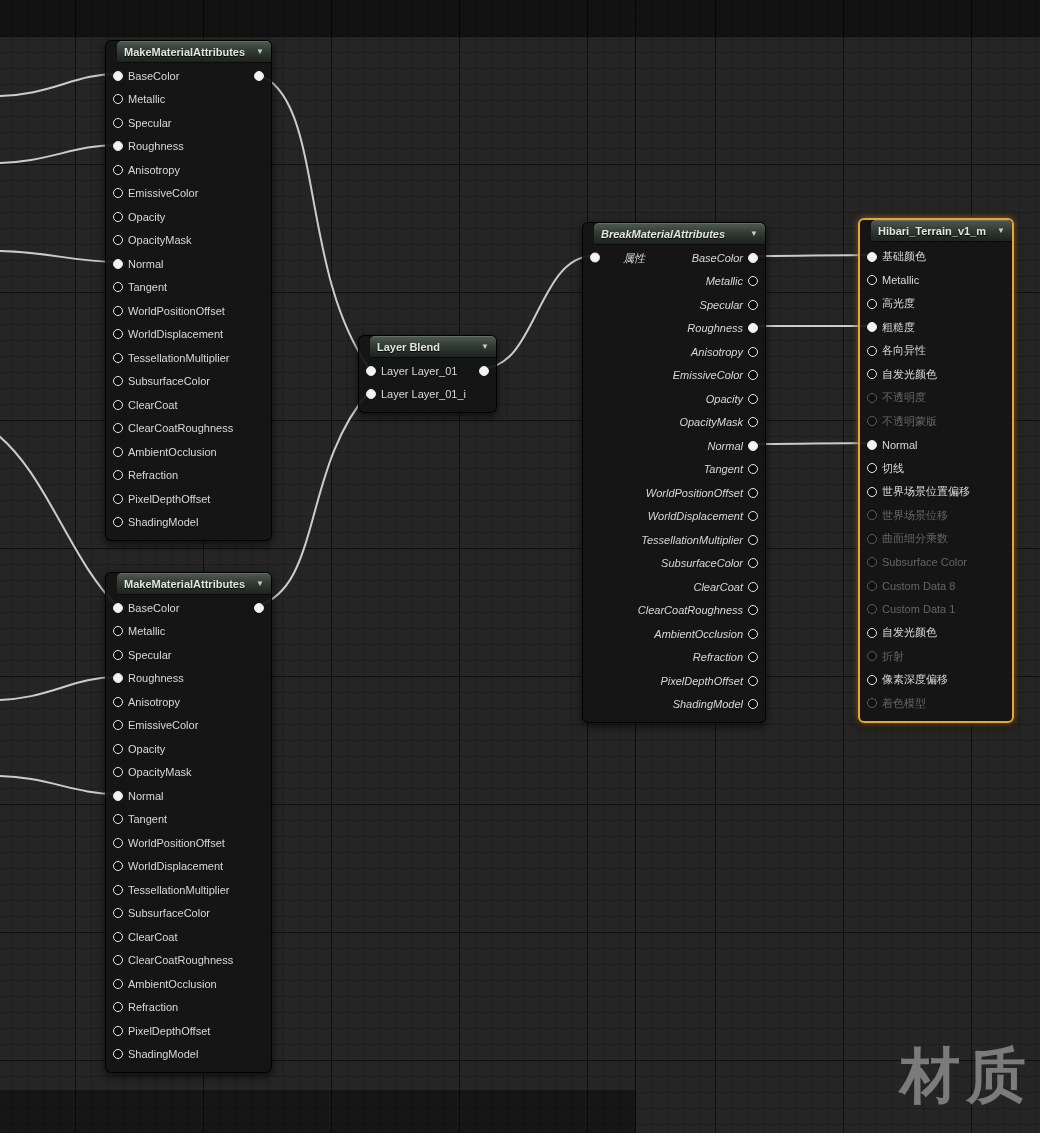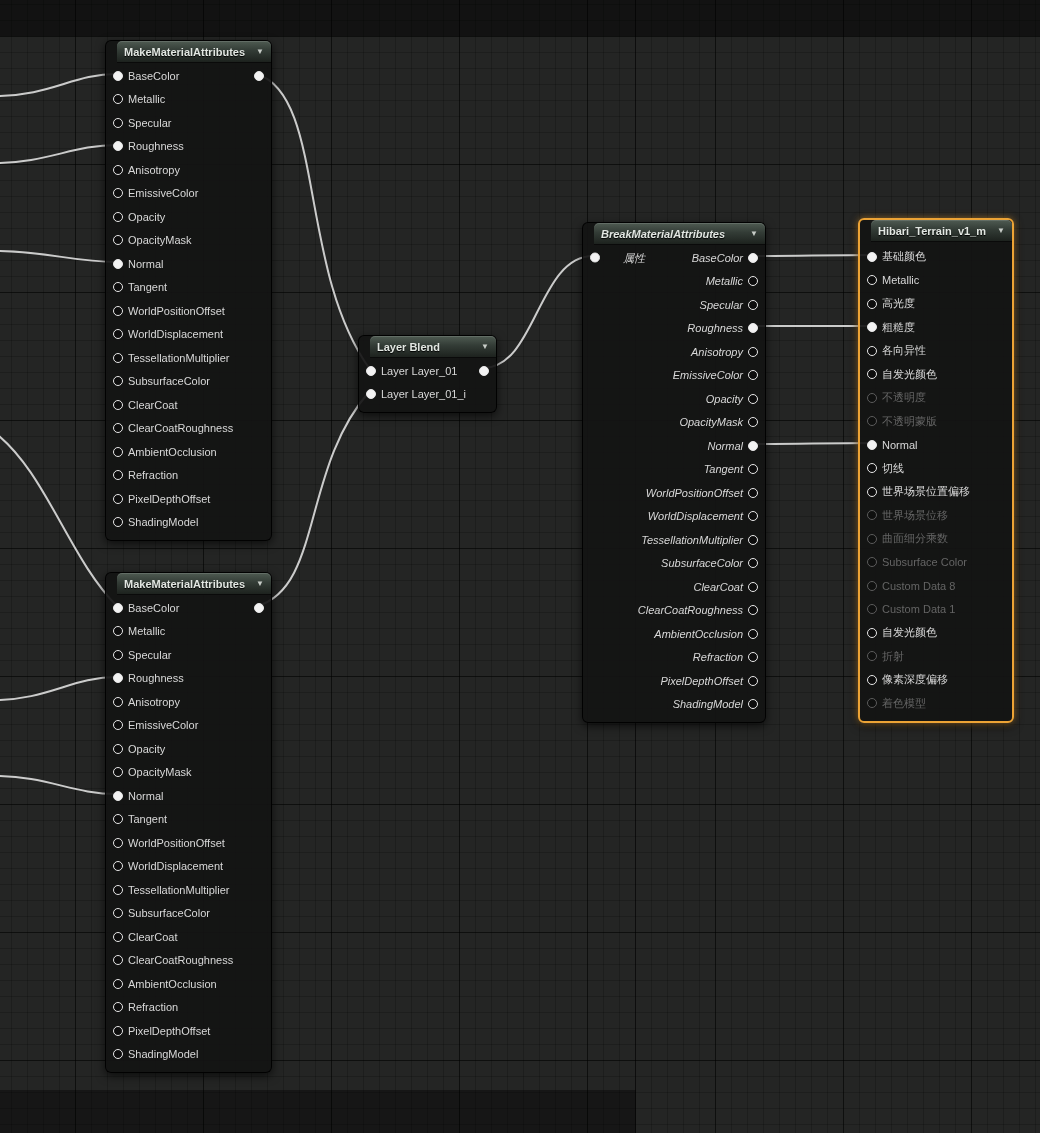--- a/index.html
+++ b/index.html
@@ -60,20 +60,21 @@
 </style>
 </head>
 <body>
 
 <div class="canvas">
 
   <div class="oob oob-top"></div>
   <div class="oob oob-bottom"></div>
   <div class="vline"></div>
 
+  <div class="watermark">材质</div>
 
   <svg id="wires" xmlns="http://www.w3.org/2000/svg">
       <path d="M -6 96 C 52 96 72 74 117 74" class="wire"></path>
       <path d="M -6 163 C 48 163 72 145 117 145" class="wire"></path>
       <path d="M -6 251 C 48 251 72 262 117 262" class="wire"></path>
       <path d="M 257 74 C 325 96 298 268 369 368" class="wire"></path>
       <path d="M -6 432 C 45 470 70 560 117 606" class="wire"></path>
       <path d="M -6 700 C 48 700 72 677 117 677" class="wire"></path>
       <path d="M -6 776 C 48 776 72 794 117 794" class="wire"></path>
       <path d="M 257 606 C 322 588 302 468 369 392" class="wire"></path>

